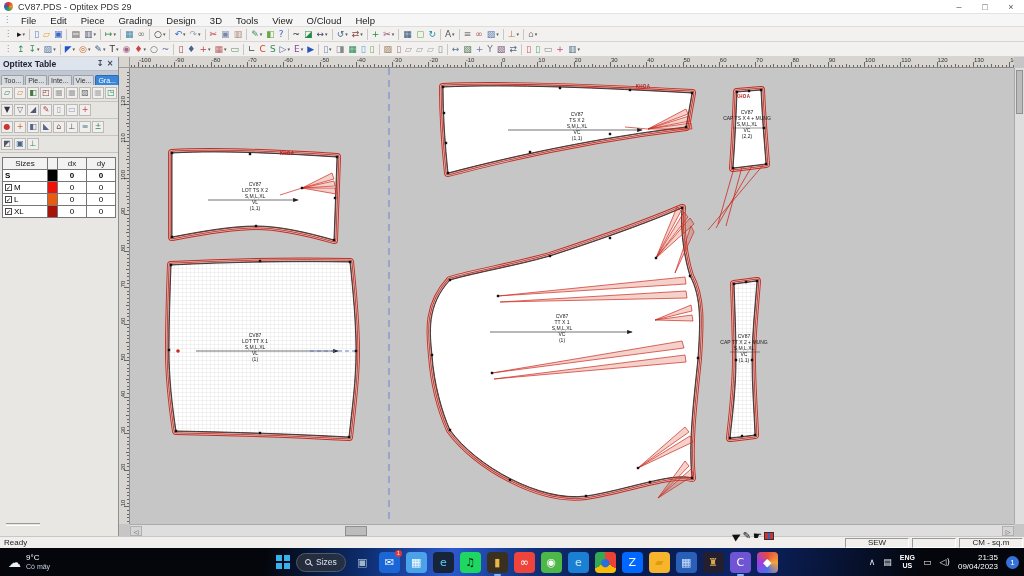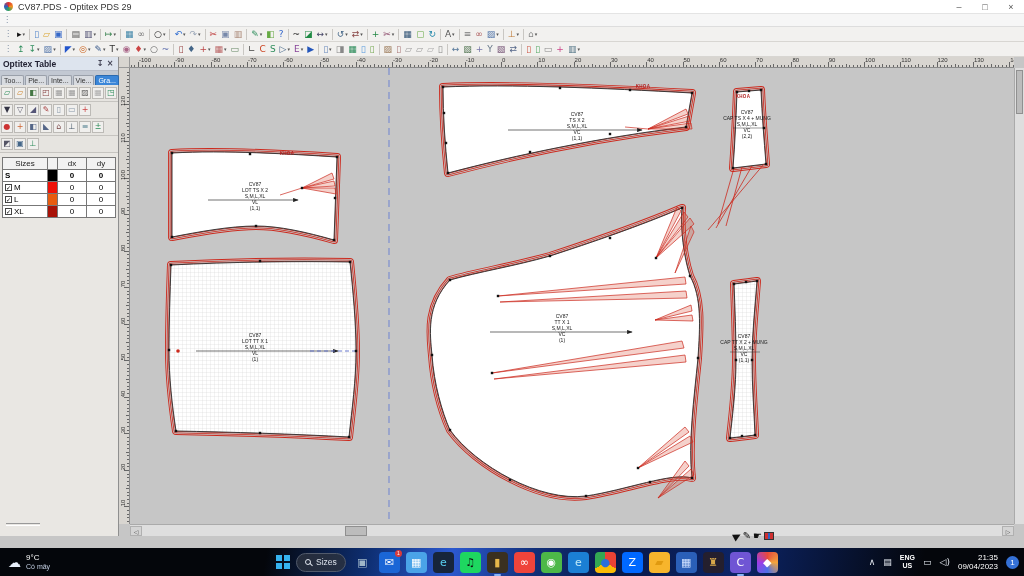--- a/index.html
+++ b/index.html
@@ -100,20 +100,32 @@
     <span>CV87.PDS - Optitex PDS 29</span>
     <span class="win-btns">
       <span class="win-btn">–</span>
       <span class="win-btn">□</span>
       <span class="win-btn">×</span>
     </span>
   </div>
 
   <div class="menubar">
     <span class="grip glyph">⋮</span>
+    <span id="menu-items" style="display:flex">
+        <span class="menu-item">File</span>
+        <span class="menu-item">Edit</span>
+        <span class="menu-item">Piece</span>
+        <span class="menu-item">Grading</span>
+        <span class="menu-item">Design</span>
+        <span class="menu-item">3D</span>
+        <span class="menu-item">Tools</span>
+        <span class="menu-item">View</span>
+        <span class="menu-item">O/Cloud</span>
+        <span class="menu-item">Help</span>
+      </span>
   </div>
 
   <div class="toolbar" id="tb1">
       <span class="grip glyph">⋮</span>
       <div class="tbi">
         <span class="ic" style="color: rgb(17, 17, 17);">▸</span>
         <span class="dd glyph">▾</span>
       </div>
       <div class="sep"></div>
       <div class="tbi">
@@ -1184,20 +1196,27 @@
     </div>
   </div>
 
   <div class="cursor-cluster">
     <span class="cc-arrow glyph">▶</span>
     <span class="glyph">✎</span>
     <span class="glyph">☛</span>
     <span class="cc-chart"></span>
   </div>
 
+  <div class="statusbar">
+    <span class="sb-ready">Ready</span>
+    <span class="sb-spacer"></span>
+    <span class="sb-field" style="width:64px">SEW</span>
+    <span class="sb-field" style="width:44px"></span>
+    <span class="sb-field" style="width:64px;margin-right:1px">CM - sq.m</span>
+  </div>
 
   <div class="taskbar">
     <div class="tb-weather">
       <span class="cloud glyph">☁</span>
       <span class="wt">
           <div>9°C</div>
           <div class="cond">Có mây</div>
         </span>
     </div>
     <div class="tb-center">

